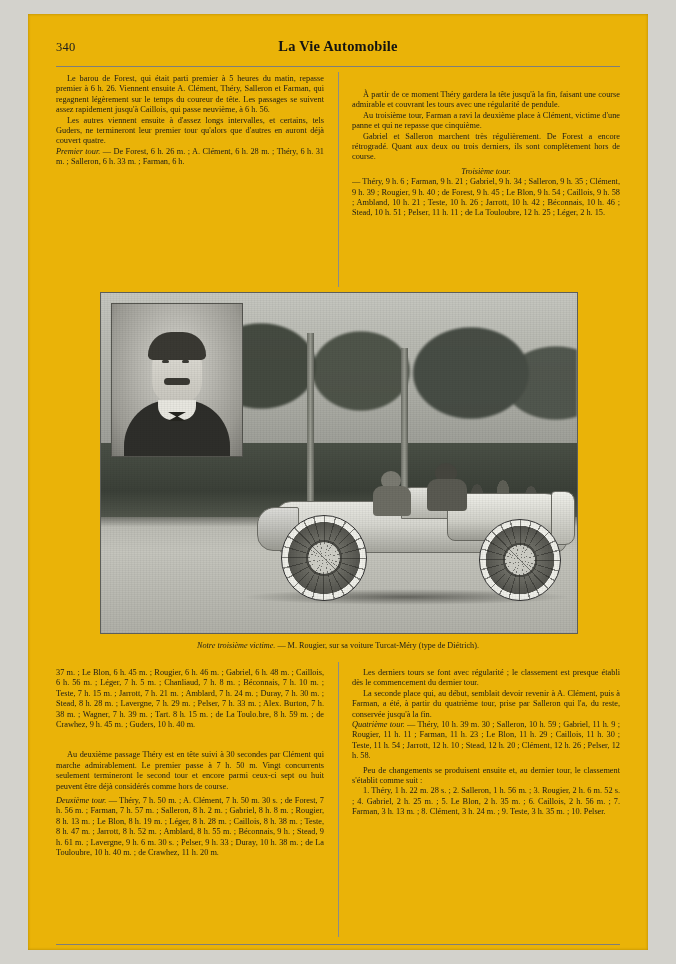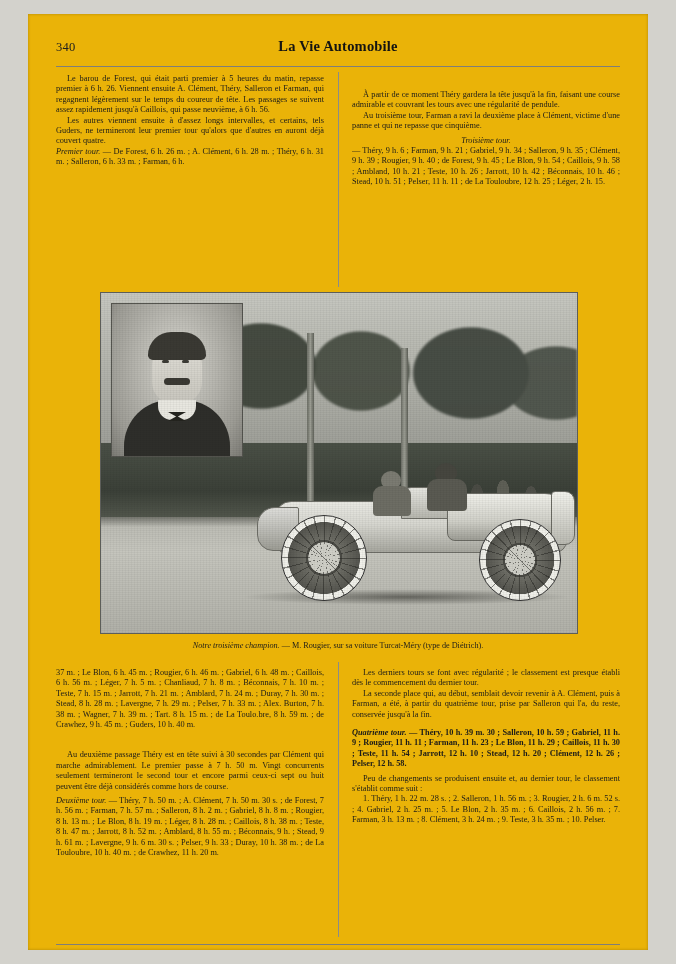--- a/index.html
+++ b/index.html
@@ -276,20 +276,21 @@
       <p>Les autres viennent ensuite à d'assez longs intervalles, et certains, tels Guders, ne termineront leur premier tour qu'alors que d'autres en auront déjà couvert quatre.</p>
       <p class="noind" style="margin-top:0;">
         <span class="lead">Premier tour.</span>
         <span>— De Forest, 6 h. 26 m. ; A. Clément, 6 h. 28 m. ; Théry, 6 h. 31 m. ; Salleron, 6 h. 33 m. ; Farman, 6 h.</span>
       </p>
     </div>
 
     <div class="col c2-top">
       <p>À partir de ce moment Théry gardera la tête jusqu'à la fin, faisant une course admirable et couvrant les tours avec une régularité de pendule.</p>
       <p>Au troisième tour, Farman a ravi la deuxième place à Clément, victime d'une panne et qui ne repasse que cinquième.</p>
+      <p>Gabriel et Salleron marchent très régulièrement. De Forest a encore rétrogradé. Quant aux deux ou trois derniers, ils sont complètement hors de course.</p>
       <p class="noind" style="margin-top:4px;text-align:center;">
         <span class="lead">Troisième tour.</span>
       </p>
       <p class="noind">— Théry, 9 h. 6 ; Farman, 9 h. 21 ; Gabriel, 9 h. 34 ; Salleron, 9 h. 35 ; Clément, 9 h. 39 ; Rougier, 9 h. 40 ; de Forest, 9 h. 45 ; Le Blon, 9 h. 54 ; Caillois, 9 h. 58 ; Ambland, 10 h. 21 ; Teste, 10 h. 26 ; Jarrott, 10 h. 42 ; Béconnais, 10 h. 46 ; Stead, 10 h. 51 ; Pelser, 11 h. 11 ; de La Touloubre, 12 h. 25 ; Léger, 2 h. 15.</p>
     </div>
 
     <div class="figure">
       <div class="photo">
         <div class="sky"></div>
         <div class="treeline"></div>
@@ -330,38 +331,38 @@
           <div class="eye l"></div>
           <div class="eye r"></div>
           <div class="must"></div>
           <div class="collar"></div>
           <div class="bowtie"></div>
         </div>
 
         <div class="grain"></div>
       </div>
       <div class="caption">
-        <span class="it">Notre troisième champion.</span>
+        <span class="it">Notre troisième victime.</span>
         <span>— M. Rougier, sur sa voiture Turcat-Méry (type de Diétrich).</span>
       </div>
     </div>
 
     <div class="col c1-bot">
       <p class="noind">37 m. ; Le Blon, 6 h. 45 m. ; Rougier, 6 h. 46 m. ; Gabriel, 6 h. 48 m. ; Caillois, 6 h. 56 m. ; Léger, 7 h. 5 m. ; Chanliaud, 7 h. 8 m. ; Béconnais, 7 h. 10 m. ; Teste, 7 h. 15 m. ; Jarrott, 7 h. 21 m. ; Amblard, 7 h. 24 m. ; Duray, 7 h. 30 m. ; Stead, 8 h. 28 m. ; Lavergne, 7 h. 29 m. ; Pelser, 7 h. 33 m. ; Alex. Burton, 7 h. 38 m. ; Wagner, 7 h. 39 m. ; Tart. 8 h. 15 m. ; de La Toulo.bre, 8 h. 59 m. ; de Crawhez, 9 h. 45 m. ; Guders, 10 h. 40 m.</p>
       <p style="margin-top:20px;">Au deuxième passage Théry est en tête suivi à 30 secondes par Clément qui marche admirablement. Le premier passe à 7 h. 50 m. Vingt concurrents seulement termineront le second tour et encore parmi ceux-ci sept ou huit peuvent être déjà considérés comme hors de course.</p>
       <p class="noind" style="margin-top:4px;">
         <span class="lead">Deuxième tour.</span>
         <span>— Théry, 7 h. 50 m. ; A. Clément, 7 h. 50 m. 30 s. ; de Forest, 7 h. 56 m. ; Farman, 7 h. 57 m. ; Salleron, 8 h. 2 m. ; Gabriel, 8 h. 8 m. ; Rougier, 8 h. 13 m. ; Le Blon, 8 h. 19 m. ; Léger, 8 h. 28 m. ; Caillois, 8 h. 38 m. ; Teste, 8 h. 47 m. ; Jarrott, 8 h. 52 m. ; Amblard, 8 h. 55 m. ; Béconnais, 9 h. ; Stead, 9 h. 61 m. ; Lavergne, 9 h. 6 m. 30 s. ; Pelser, 9 h. 33 ; Duray, 10 h. 38 m. ; de La Touloubre, 10 h. 40 m. ; de Crawhez, 11 h. 20 m.</span>
       </p>
     </div>
 
     <div class="col c2-bot">
       <p>Les derniers tours se font avec régularité ; le classement est presque établi dès le commencement du dernier tour.</p>
       <p>La seconde place qui, au début, semblait devoir revenir à A. Clément, puis à Farman, a été, à partir du quatrième tour, prise par Salleron qui l'a, du reste, conservée jusqu'à la fin.</p>
-      <p class="noind" style="margin-top:8px;font-weight:bold;">
+      <p class="noind" style="margin-top:0;">
         <span class="lead">Quatrième tour.</span>
         <span>— Théry, 10 h. 39 m. 30 ; Salleron, 10 h. 59 ; Gabriel, 11 h. 9 ; Rougier, 11 h. 11 ; Farman, 11 h. 23 ; Le Blon, 11 h. 29 ; Caillois, 11 h. 30 ; Teste, 11 h. 54 ; Jarrott, 12 h. 10 ; Stead, 12 h. 20 ; Clément, 12 h. 26 ; Pelser, 12 h. 58.</span>
       </p>
       <p style="margin-top:4px;">Peu de changements se produisent ensuite et, au dernier tour, le classement s'établit comme suit :</p>
       <p>1. Théry, 1 h. 22 m. 28 s. ; 2. Salleron, 1 h. 56 m. ; 3. Rougier, 2 h. 6 m. 52 s. ; 4. Gabriel, 2 h. 25 m. ; 5. Le Blon, 2 h. 35 m. ; 6. Caillois, 2 h. 56 m. ; 7. Farman, 3 h. 13 m. ; 8. Clément, 3 h. 24 m. ; 9. Teste, 3 h. 35 m. ; 10. Pelser.</p>
     </div>
 
   </div>
 </div>
 

